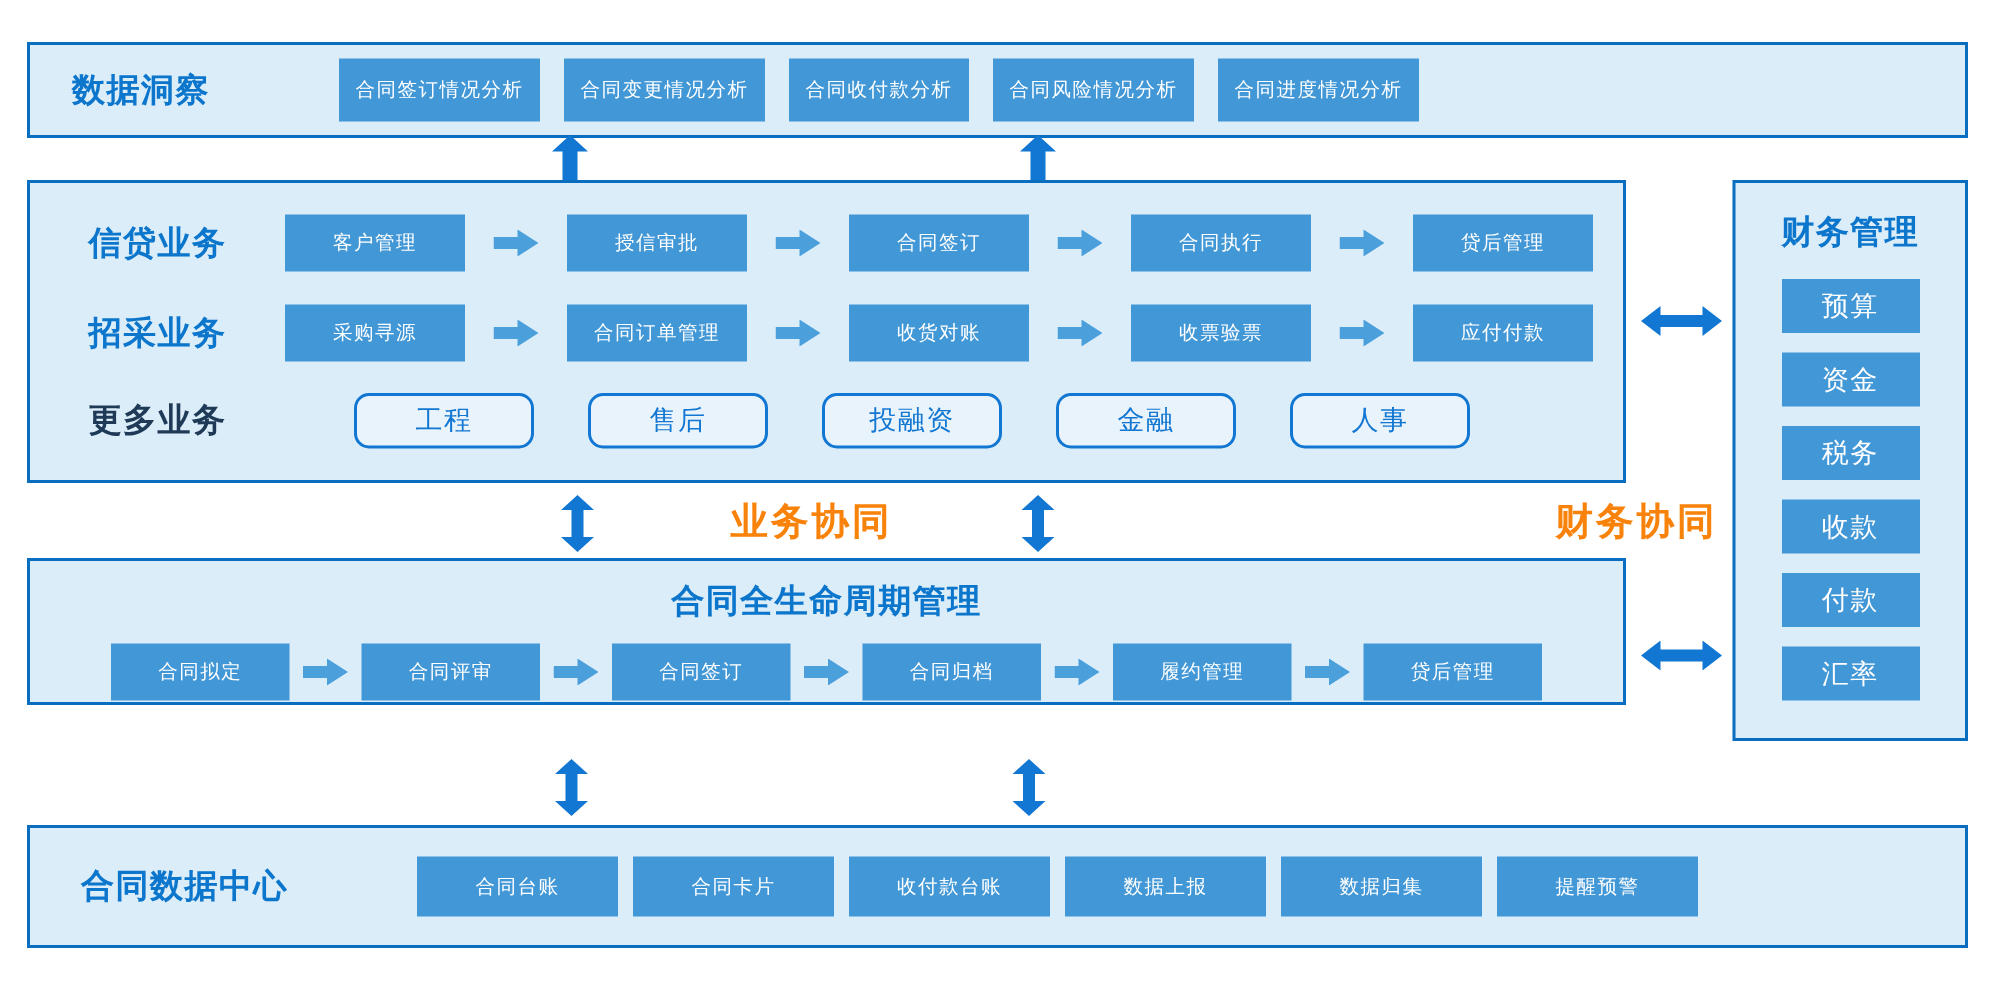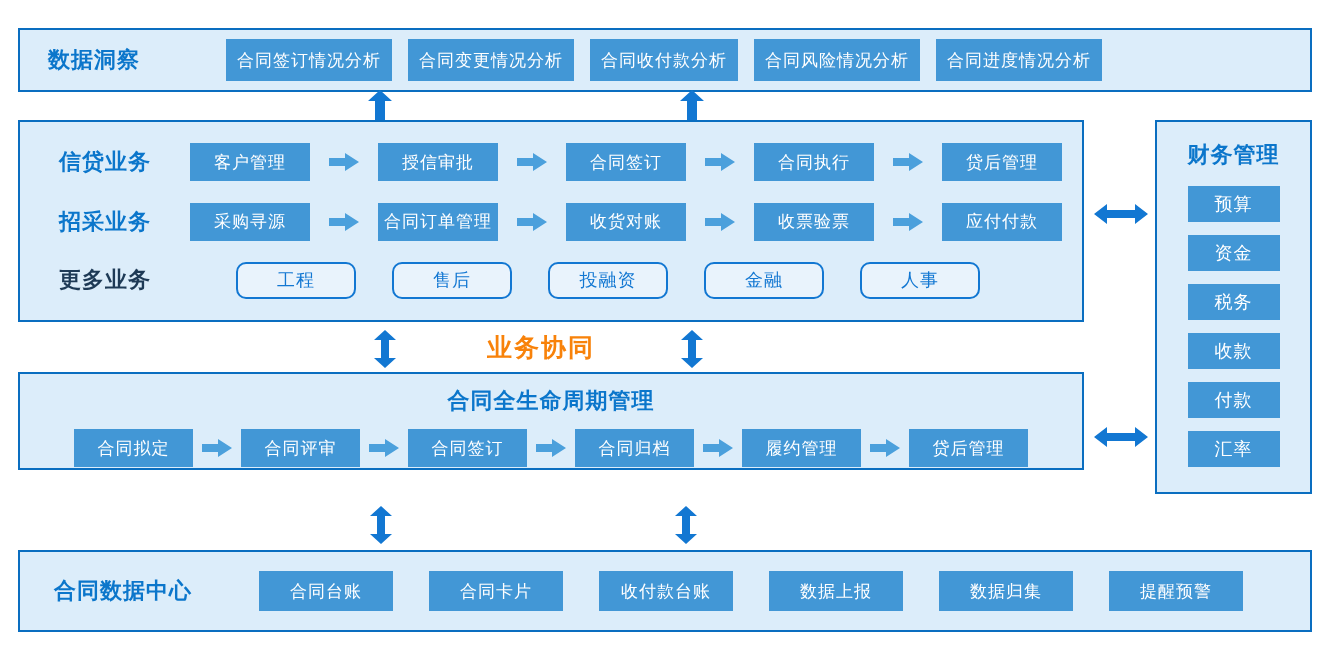--- a/index.html
+++ b/index.html
@@ -6,21 +6,21 @@
   body { background:#ffffff; font-family:"Liberation Sans", sans-serif; }
   .canvas { position:relative; width:1330px; height:666px; background:#ffffff; overflow:hidden; }
 
   .panel { position:absolute; background:#dcedfa; border:2px solid #0a6ec0; }
 
   .blue-lbl { color:#0b76cb; font-weight:bold; font-size:22px; letter-spacing:1px; }
   .dark-lbl { color:#1e3a56; font-weight:bold; font-size:22px; letter-spacing:1px; }
   .orange-lbl { position:absolute; color:#f8820a; font-weight:bold; font-size:25px; letter-spacing:2px; }
 
   .btn { background:#4297d6; color:#ffffff; display:flex; align-items:center; justify-content:center;
-         font-size:17px; letter-spacing:1px; white-space:nowrap; }
+         font-size:13px; letter-spacing:1px; white-space:nowrap; }
 
   
   .panel-insight { left:18px; top:28px; width:1294px; height:64px; display:flex; align-items:center; }
   .panel-insight .blue-lbl { margin-left:28px; width:160px; flex:none; }
   .insight-btns { display:flex; gap:16px; margin-left:18px; }
   .insight-btns .btn { height:42px; padding:0 11px; }
 
   
   .panel-business { left:18px; top:120px; width:1066px; height:202px; display:flex; flex-direction:column; justify-content:space-evenly; }
   .biz-row { display:flex; align-items:center; }
@@ -42,21 +42,21 @@
   
   .panel-lifecycle { left:18px; top:372px; width:1066px; height:98px; display:flex; flex-direction:column; align-items:center; }
   .panel-lifecycle .blue-lbl { margin-top:12px; }
   .lc-row { display:flex; align-items:center; justify-content:center; margin-top:13px; width:100%; }
   .lc-row .gap-arrow { width:48px; }
   .lc-row .step-btn { width:119px; }
 
   
   .panel-datacenter { left:18px; top:550px; width:1294px; height:82px; display:flex; align-items:center;padding-left:12px; }
   .panel-datacenter .blue-lbl { margin-left:22px; width:170px; flex:none; }
-  .dc-btns { display:flex; gap:36px; margin-left:35px; }
+  .dc-btns { display:flex; gap:10px; margin-left:54px; }
   .dc-btns .btn { width:134px; height:40px; }
 
   
   .big-arrow { position:absolute; }
   .big-arrow svg { display:block; fill:#1277d2; }
 
   .lbl-biz-collab { left:487px; top:331px; }
   .lbl-fin-collab { left:1037px; top:331px; }
 </style>
 </head>
@@ -182,20 +182,21 @@
         <path d="M11 0 L22 10 H15 V28 H22 L11 38 L0 28 H7 V10 H0 Z"></path>
       </svg>
   </span>
   <span class="big-arrow" style="left:681px; top:330px;">
     <svg width="22" height="38" viewBox="0 0 22 38">
         <path d="M11 0 L22 10 H15 V28 H22 L11 38 L0 28 H7 V10 H0 Z"></path>
       </svg>
   </span>
 
   <div class="orange-lbl lbl-biz-collab">业务协同</div>
+  <div class="orange-lbl lbl-fin-collab">财务协同</div>
 
   <div class="panel panel-lifecycle">
     <div class="blue-lbl">合同全生命周期管理</div>
     <div class="lc-row">
       <div class="btn step-btn">合同拟定</div>
       <span class="gap-arrow flow-arrow">
           <svg width="30" height="18" viewBox="0 0 30 18">
             <path d="M0 5 H16 V0 L30 9 L16 18 V13 H0 Z"></path>
           </svg>
         </span>

